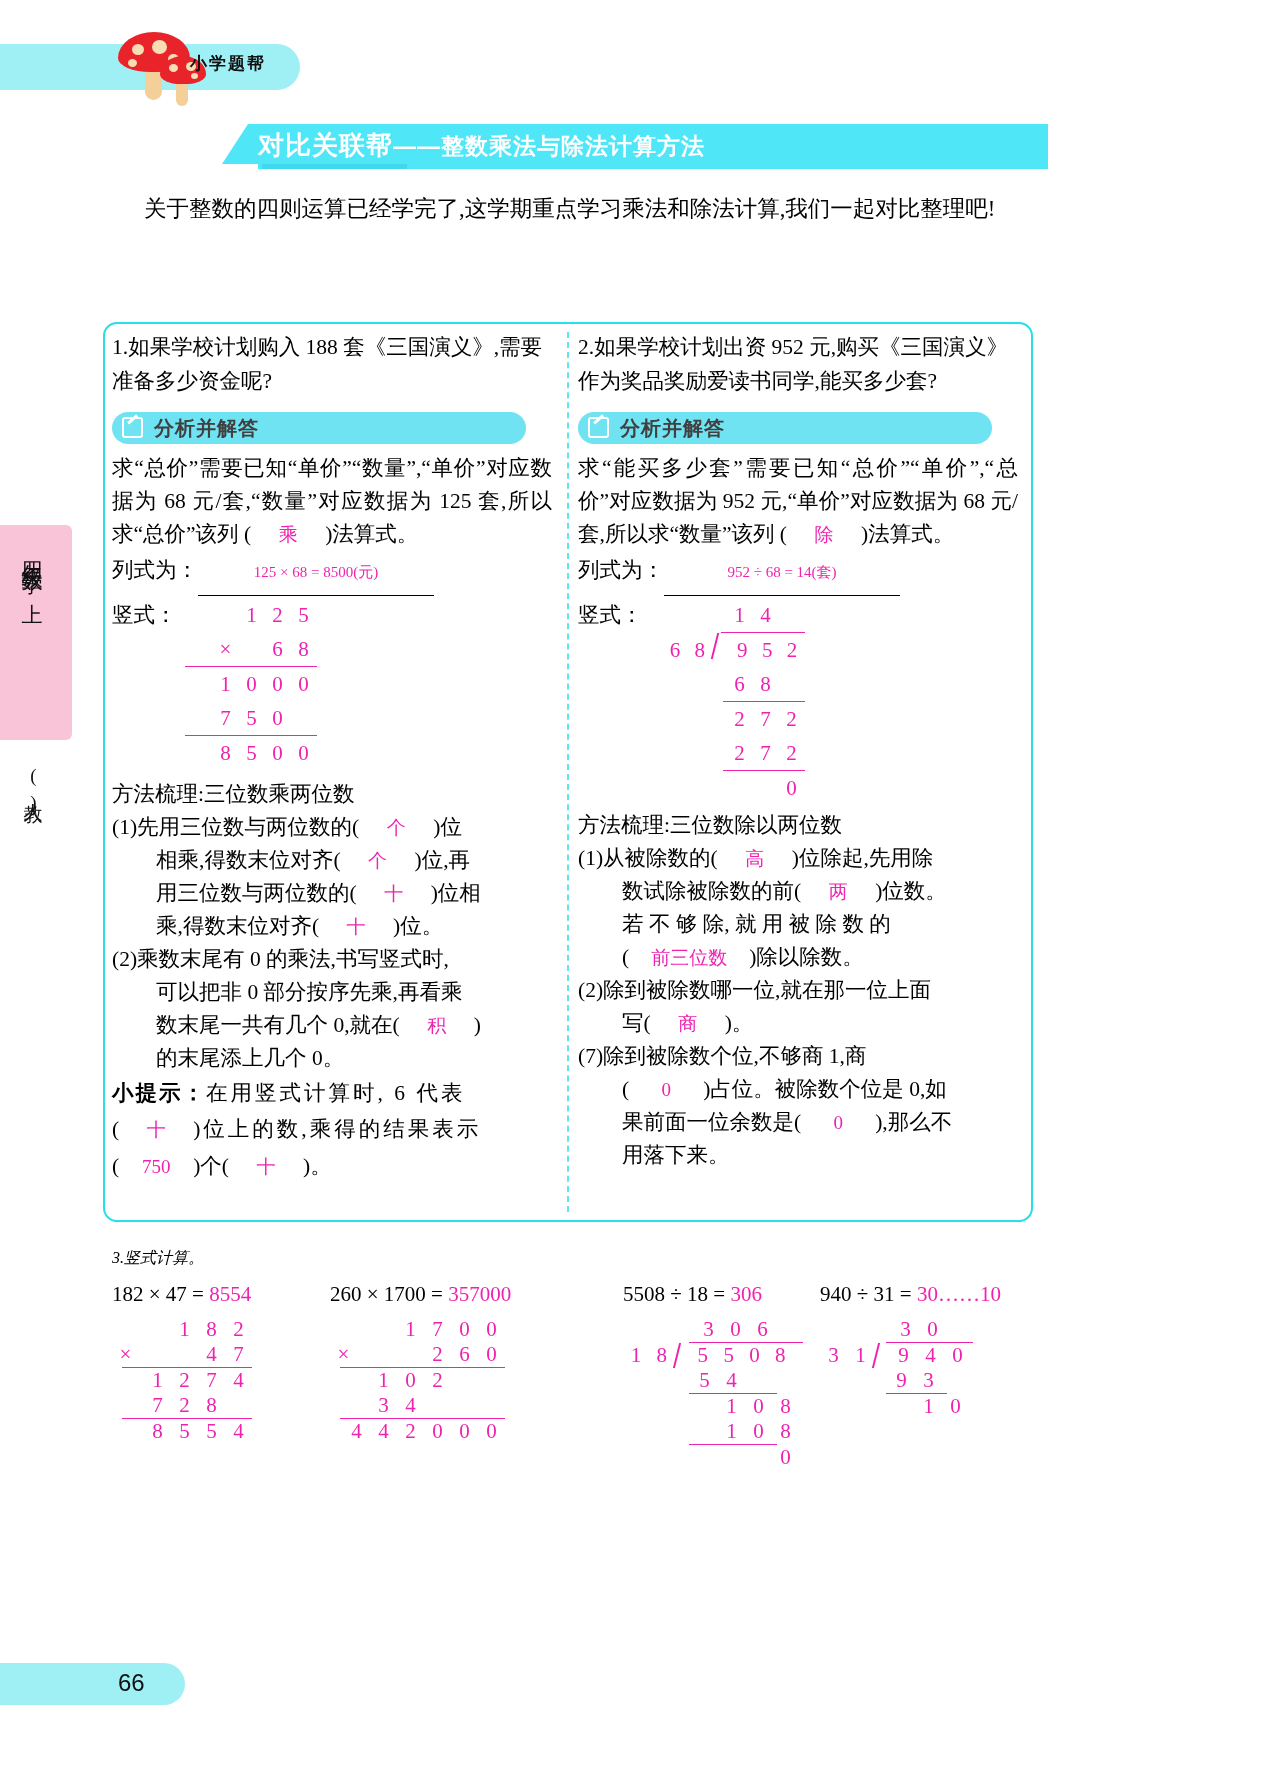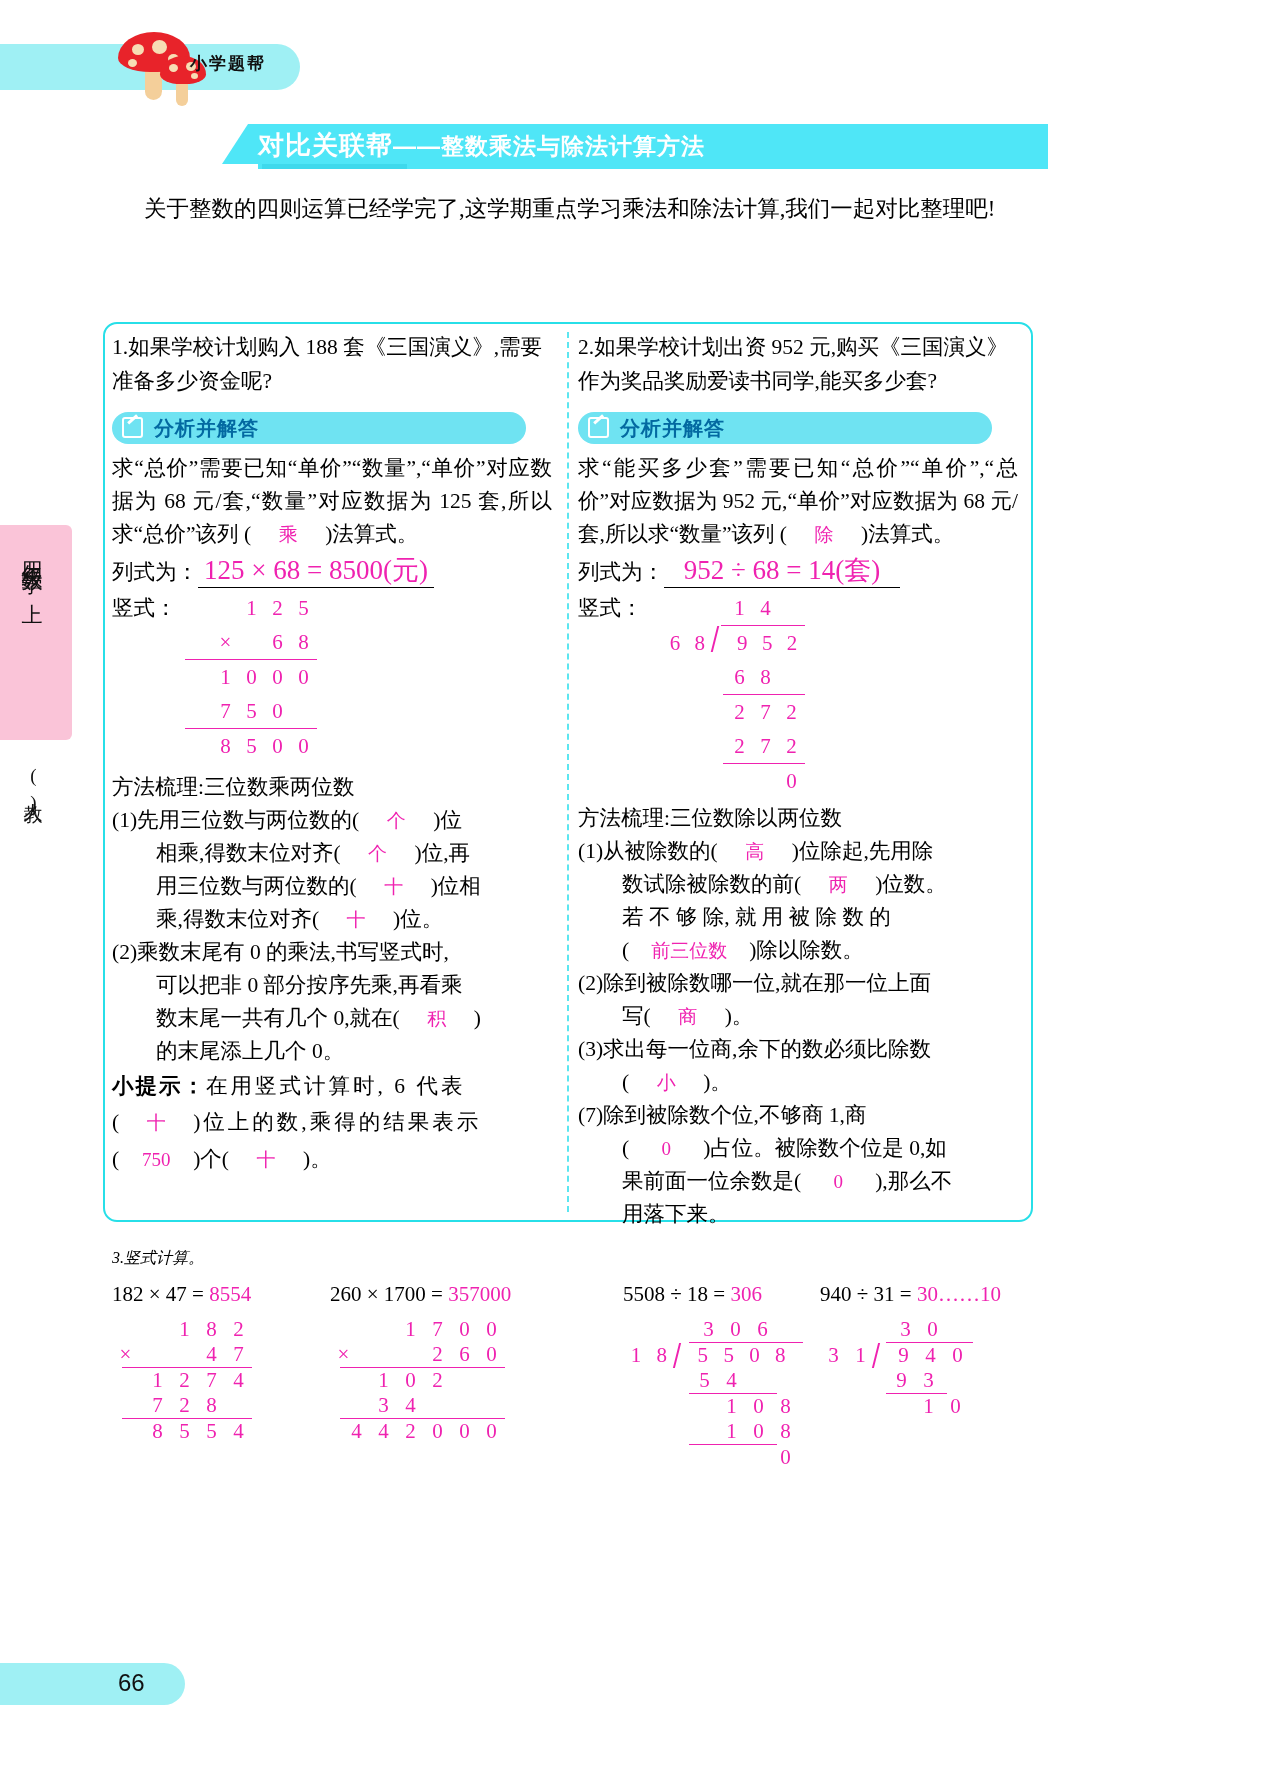--- a/index.html
+++ b/index.html
@@ -95,32 +95,32 @@
     position:absolute;left:10px;top:5px;width:21px;height:21px;
     border:2px solid #fff;border-radius:3px;box-sizing:border-box;
   }
   .pill-icon::after{
     content:"";position:absolute;left:4px;top:3px;width:12px;height:2.5px;
     background:#fff;transform:rotate(-42deg);transform-origin:left center;
   }
   .pill-text{
     position:absolute;left:42px;top:3px;
     font-family:"Liberation Sans","DejaVu Sans",sans-serif;
-    font-size:20px;font-weight:bold;color:#0369a1;letter-spacing:1px;
+    font-size:20px;font-weight:bold;color:#404040;letter-spacing:1px;
   }
 
   .body-txt{font-size:21.5px;line-height:33px;text-align:justify;}
   .ans{color:#ef22b0;}
   .blank{display:inline-block;min-width:74px;text-align:center;color:#ef22b0;font-size:19px;}
   .blankwide{display:inline-block;min-width:120px;text-align:center;color:#ef22b0;font-size:19px;}
 
   .eq-line{font-size:21.5px;line-height:34px;margin-top:2px;}
   .eq-underline{
     display:inline-block;border-bottom:1.6px solid #000;min-width:236px;
-    text-align:center;color:#ef22b0;font-size:27px;padding-bottom:0;
+    text-align:center;color:#ef22b0;font-size:15px;padding-bottom:6px;
   }
 
   
   .vert{font-family:"Liberation Serif","DejaVu Serif",serif;color:#ef22b0;font-size:21px;}
   .vrow{display:flex;justify-content:flex-end;}
   .vd{width:26px;text-align:center;}
   .vbar{border-top:1.6px solid #ef22b0;}
 
   .note-title{font-weight:bold;font-size:21.5px;letter-spacing:2px;}
 
@@ -329,24 +329,20 @@
     <span style="display:inline-block;width:44px;"></span><span>数试除被除数的前(</span><span class="blank">两</span><span>)位数。</span><br>
     <span style="display:inline-block;width:44px;"></span><span>若 不 够 除, 就 用 被 除 数 的</span><br>
     <span style="display:inline-block;width:44px;"></span><span>(</span><span class="blankwide">前三位数</span><span>)除以除数。</span>
   </div>
 
   <div class="body-txt">
     <span>(2)除到被除数哪一位,就在那一位上面</span><br>
     <span style="display:inline-block;width:44px;"></span><span>写(</span><span class="blank">商</span><span>)。</span>
   </div>
 
-  <div class="body-txt">
-    <span>(3)求出每一位商,余下的数必须比除数</span><br>
-    <span style="display:inline-block;width:44px;"></span><span>(</span><span class="blank">小</span><span>)。</span>
-  </div>
 
   <div class="body-txt">
     <span>(7)除到被除数个位,不够商 1,商</span><br>
     <span style="display:inline-block;width:44px;"></span><span>(</span><span class="blank">0</span><span>)占位。被除数个位是 0,如</span><br>
     <span style="display:inline-block;width:44px;"></span><span>果前面一位余数是(</span><span class="blank">0</span><span>),那么不</span><br>
     <span style="display:inline-block;width:44px;"></span><span>用落下来。</span>
   </div>
 </div>
 
 <div class="sec3-title">3.竖式计算。</div>

